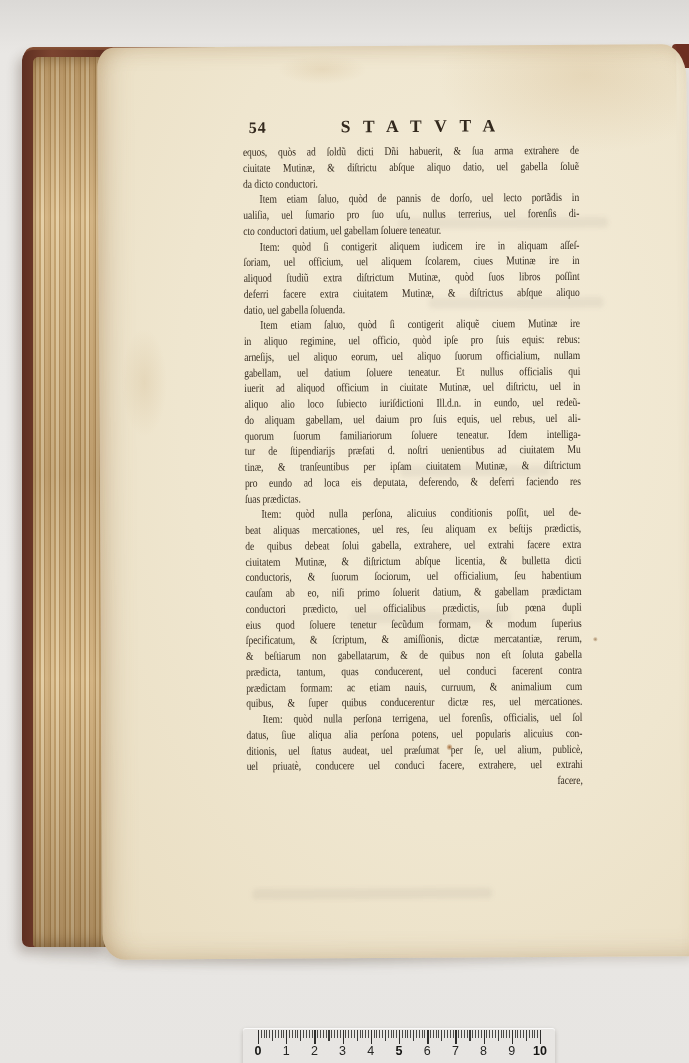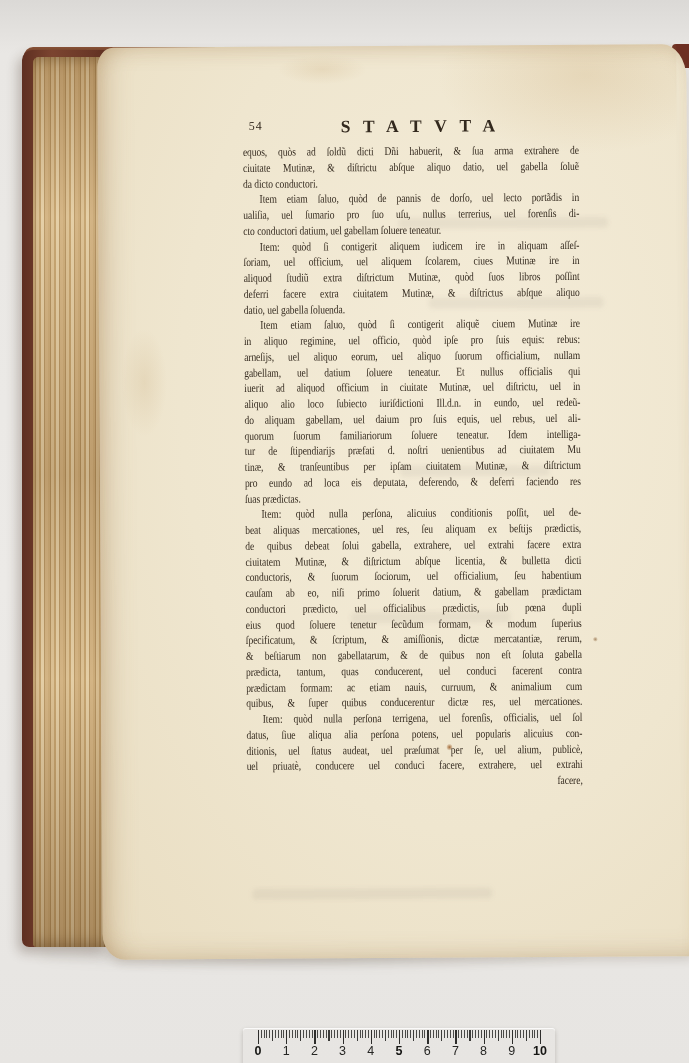--- a/index.html
+++ b/index.html
@@ -70,21 +70,21 @@
   .speck2{left:492px;top:592px;width:5px;height:5px;border-radius:50%;
     background:radial-gradient(circle,rgba(120,75,30,.6),rgba(120,75,30,0) 75%);}
   .ghost{position:absolute;filter:blur(2px);background:rgba(125,115,95,.09);border-radius:4px;}
   .g1{left:300px;top:172px;width:210px;height:11px;}
   .g2{left:330px;top:252px;width:175px;height:11px;}
   .g3{left:300px;top:420px;width:150px;height:11px;}
   .g4{left:250px;top:566px;width:160px;height:11px;}
   .g5{left:150px;top:842px;width:240px;height:11px;}
   
   .header{position:absolute;left:145px;top:70px;width:340px;height:24px;color:#33291e;}
-  .folio{position:absolute;left:6px;top:2px;font-size:12px;letter-spacing:1px;}
+  .folio{position:absolute;left:6px;top:2px;font-size:16px;letter-spacing:1px;font-weight:bold;}
   .running-title{position:absolute;left:98px;top:0;font-size:17.5px;letter-spacing:0.72em;white-space:nowrap;font-weight:bold;}
   .textblock{
     position:absolute;left:145px;top:98px;width:410px;
     transform:scaleX(0.8195);transform-origin:0 0;
     font-size:11.7px;line-height:15.75px;letter-spacing:-0.1px;
     color:#342a1f;
   }
   .line{width:100%;}
   .a-justify{text-align:justify;text-align-last:justify;}
   .a-left{text-align:left;}

